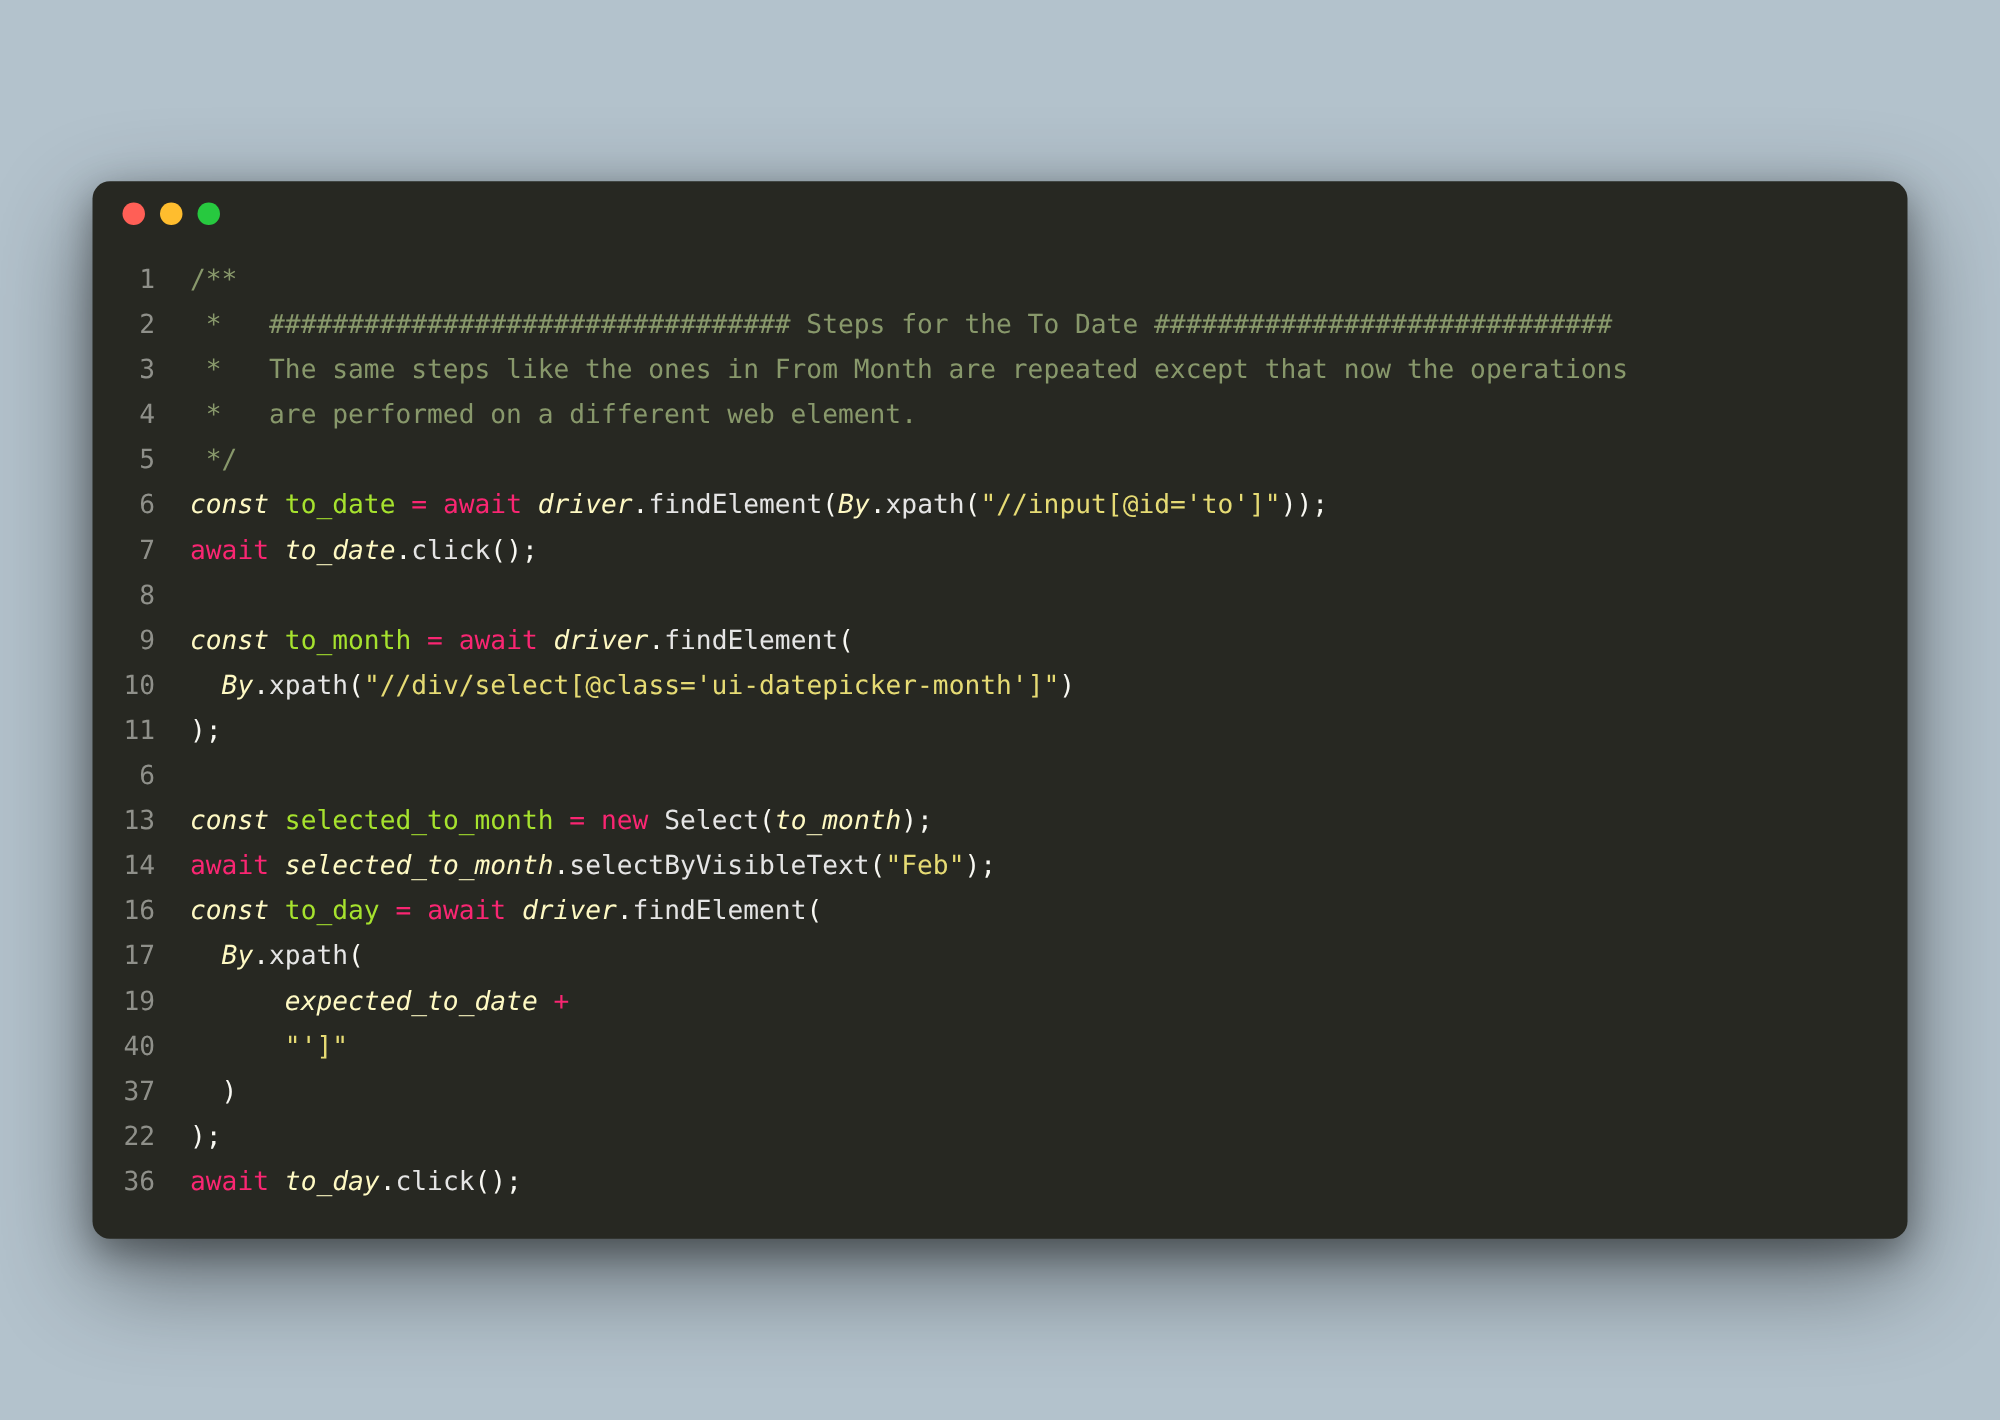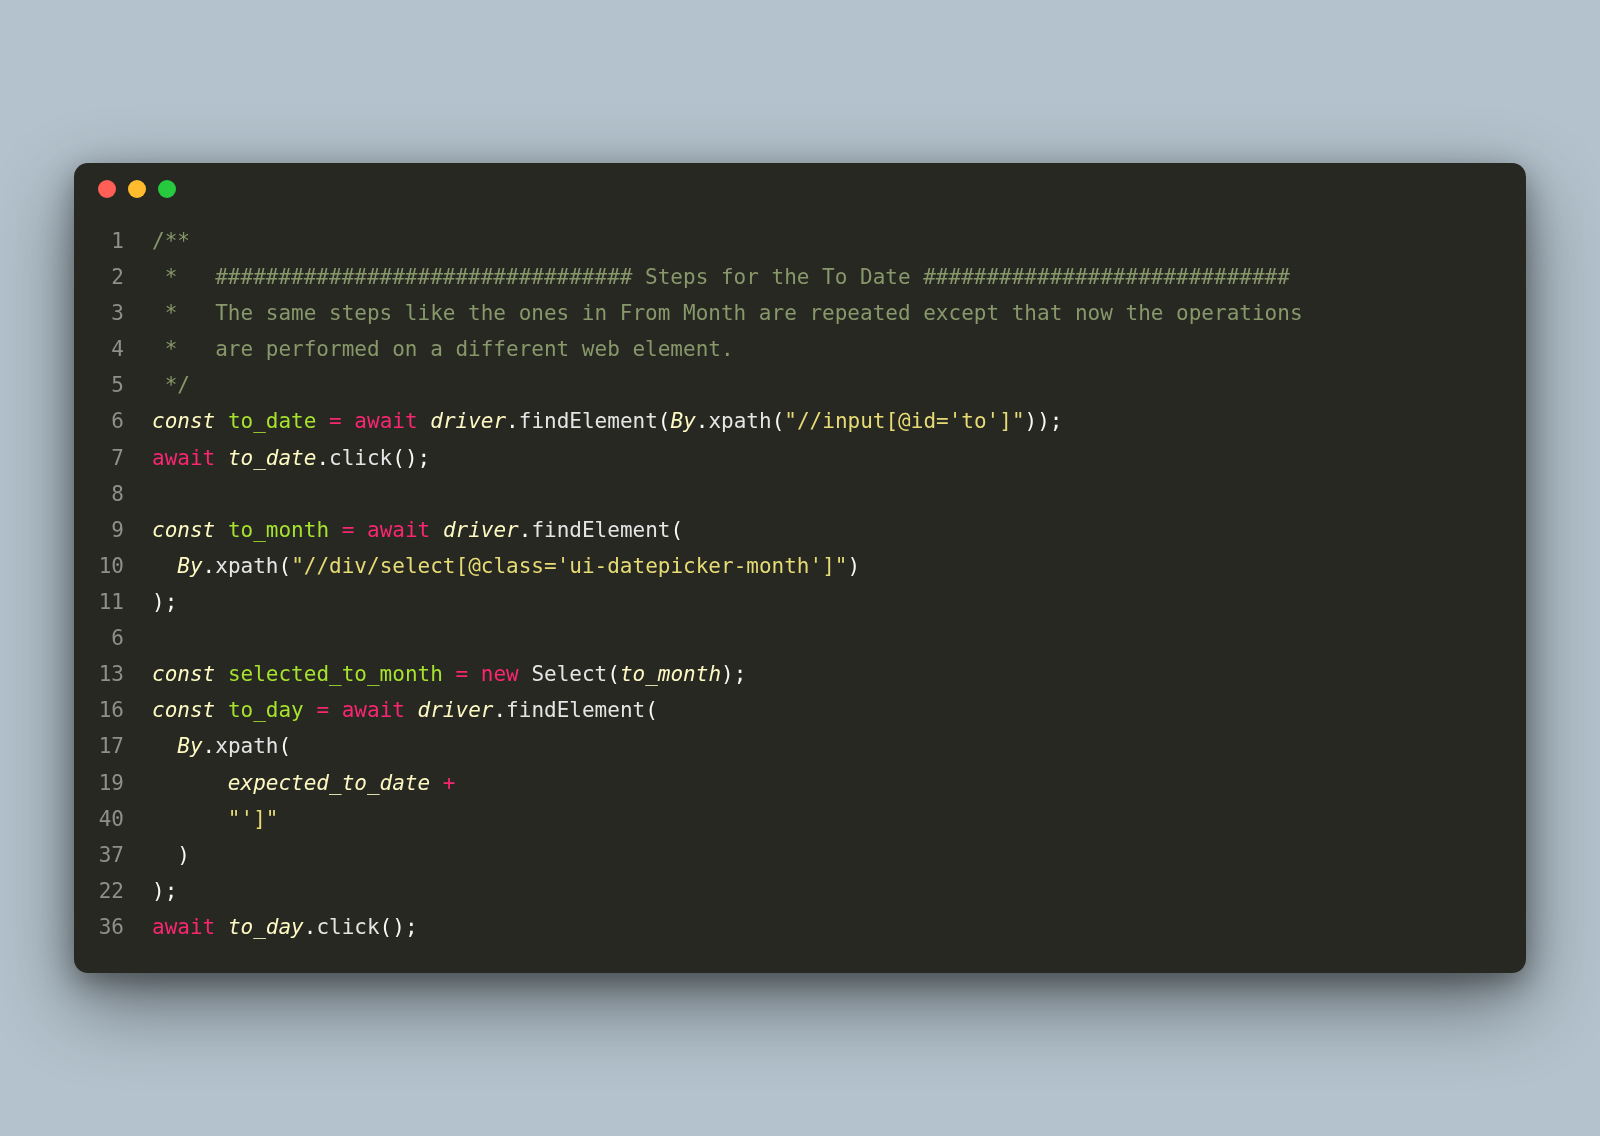--- a/index.html
+++ b/index.html
@@ -72,20 +72,21 @@
       <div class="line"><div class="gutter">4</div><div class="code"><span class="tok-comment"> *   are performed on a different web element.</span></div></div>
       <div class="line"><div class="gutter">5</div><div class="code"><span class="tok-comment"> */</span></div></div>
       <div class="line"><div class="gutter">6</div><div class="code"><span class="tok-def">const</span><span class="tok-plain"> </span><span class="tok-var">to_date</span><span class="tok-plain"> </span><span class="tok-op">=</span><span class="tok-plain"> </span><span class="tok-keyword">await</span><span class="tok-plain"> </span><span class="tok-ident">driver</span><span class="tok-plain">.</span><span class="tok-func">findElement</span><span class="tok-paren">(</span><span class="tok-ident">By</span><span class="tok-plain">.</span><span class="tok-func">xpath</span><span class="tok-paren">(</span><span class="tok-string">"//input[@id='to']"</span><span class="tok-paren">));</span></div></div>
       <div class="line"><div class="gutter">7</div><div class="code"><span class="tok-keyword">await</span><span class="tok-plain"> </span><span class="tok-ident">to_date</span><span class="tok-plain">.</span><span class="tok-func">click</span><span class="tok-paren">();</span></div></div>
       <div class="line"><div class="gutter">8</div><div class="code"><span class="tok-plain"></span></div></div>
       <div class="line"><div class="gutter">9</div><div class="code"><span class="tok-def">const</span><span class="tok-plain"> </span><span class="tok-var">to_month</span><span class="tok-plain"> </span><span class="tok-op">=</span><span class="tok-plain"> </span><span class="tok-keyword">await</span><span class="tok-plain"> </span><span class="tok-ident">driver</span><span class="tok-plain">.</span><span class="tok-func">findElement</span><span class="tok-paren">(</span></div></div>
       <div class="line"><div class="gutter">10</div><div class="code"><span class="tok-plain">  </span><span class="tok-ident">By</span><span class="tok-plain">.</span><span class="tok-func">xpath</span><span class="tok-paren">(</span><span class="tok-string">"//div/select[@class='ui-datepicker-month']"</span><span class="tok-paren">)</span></div></div>
       <div class="line"><div class="gutter">11</div><div class="code"><span class="tok-paren">);</span></div></div>
       <div class="line"><div class="gutter">6</div><div class="code"><span class="tok-plain"></span></div></div>
       <div class="line"><div class="gutter">13</div><div class="code"><span class="tok-def">const</span><span class="tok-plain"> </span><span class="tok-var">selected_to_month</span><span class="tok-plain"> </span><span class="tok-op">=</span><span class="tok-plain"> </span><span class="tok-keyword">new</span><span class="tok-plain"> </span><span class="tok-func">Select</span><span class="tok-paren">(</span><span class="tok-ident">to_month</span><span class="tok-paren">);</span></div></div>
+      <div class="line"><div class="gutter">14</div><div class="code"><span class="tok-keyword">await</span><span class="tok-plain"> </span><span class="tok-ident">selected_to_month</span><span class="tok-plain">.</span><span class="tok-func">selectByVisibleText</span><span class="tok-paren">(</span><span class="tok-string">"Feb"</span><span class="tok-paren">);</span></div></div>
       <div class="line"><div class="gutter">16</div><div class="code"><span class="tok-def">const</span><span class="tok-plain"> </span><span class="tok-var">to_day</span><span class="tok-plain"> </span><span class="tok-op">=</span><span class="tok-plain"> </span><span class="tok-keyword">await</span><span class="tok-plain"> </span><span class="tok-ident">driver</span><span class="tok-plain">.</span><span class="tok-func">findElement</span><span class="tok-paren">(</span></div></div>
       <div class="line"><div class="gutter">17</div><div class="code"><span class="tok-plain">  </span><span class="tok-ident">By</span><span class="tok-plain">.</span><span class="tok-func">xpath</span><span class="tok-paren">(</span></div></div>
       <div class="line"><div class="gutter">19</div><div class="code"><span class="tok-plain">      </span><span class="tok-ident">expected_to_date</span><span class="tok-plain"> </span><span class="tok-op">+</span></div></div>
       <div class="line"><div class="gutter">40</div><div class="code"><span class="tok-plain">      </span><span class="tok-string">"']"</span></div></div>
       <div class="line"><div class="gutter">37</div><div class="code"><span class="tok-plain">  </span><span class="tok-paren">)</span></div></div>
       <div class="line"><div class="gutter">22</div><div class="code"><span class="tok-paren">);</span></div></div>
       <div class="line"><div class="gutter">36</div><div class="code"><span class="tok-keyword">await</span><span class="tok-plain"> </span><span class="tok-ident">to_day</span><span class="tok-plain">.</span><span class="tok-func">click</span><span class="tok-paren">();</span></div></div>
     </div>
 </div>
 

